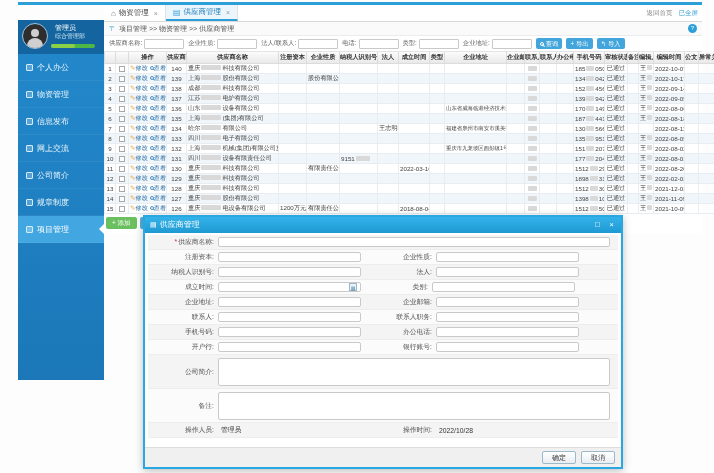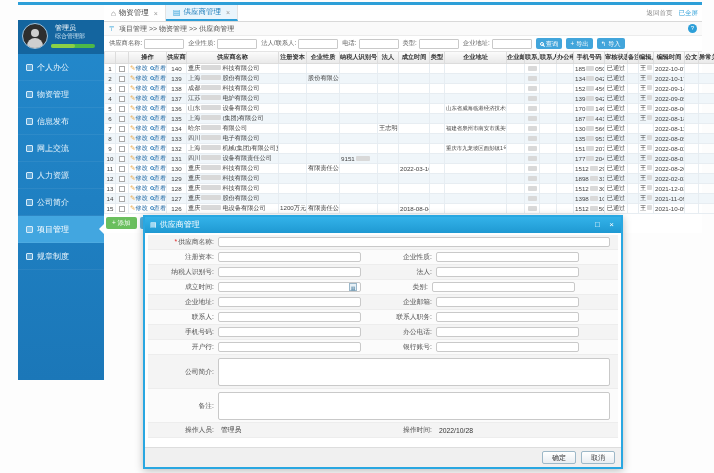--- a/index.html
+++ b/index.html
@@ -102,24 +102,23 @@
       <div class="udept">综合管理部</div>
       <div class="userbar">
           <span></span>
         </div>
     </div>
     <nav id="sidebar-nav">
         <div class="nav-item"><span class="nicon"></span><span>个人办公</span></div>
         <div class="nav-item"><span class="nicon"></span><span>物资管理</span></div>
         <div class="nav-item"><span class="nicon"></span><span>信息发布</span></div>
         <div class="nav-item"><span class="nicon"></span><span>网上交流</span></div>
-        <div class="nav-item"><span class="nicon"></span><span>人力资源</span></div>
         <div class="nav-item"><span class="nicon"></span><span>公司简介</span></div>
+        <div class="nav-item"><span class="nicon"></span><span>规章制度</span></div>
         <div class="nav-item active"><span class="nicon"></span><span>项目管理</span></div>
-        <div class="nav-item"><span class="nicon"></span><span>规章制度</span></div>
       </nav>
   </aside>
 
   <main class="content">
     <div class="tabbar">
       <div id="tabs-holder" style="display:flex">
           <div class="tab">
             <span class="ticon">⌂</span>
             <span>物资管理</span>
             <span class="tclose">×</span>

